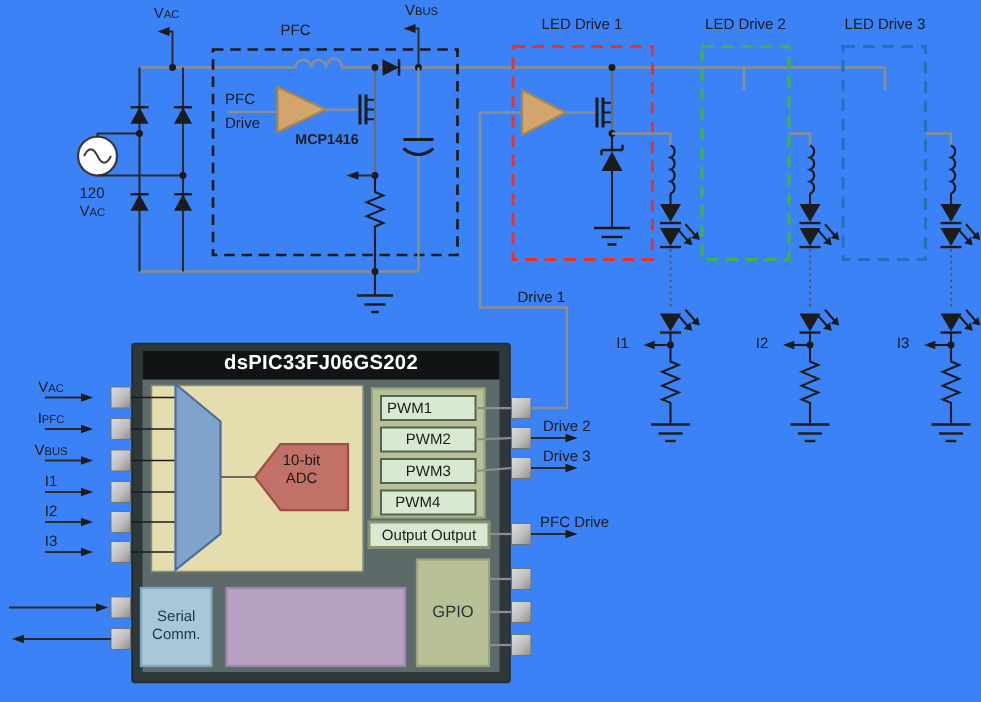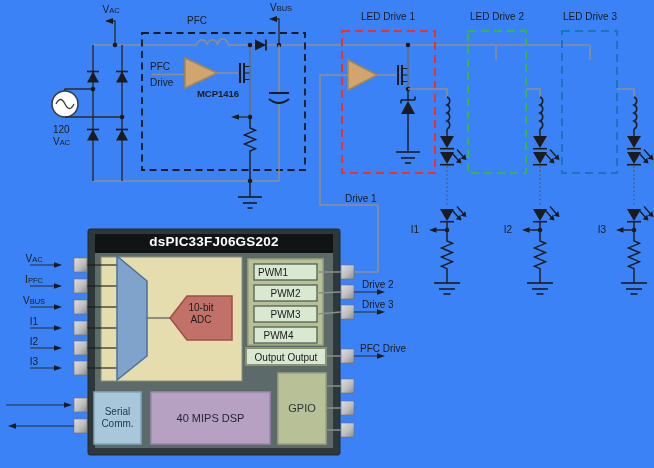--- a/index.html
+++ b/index.html
@@ -301,19 +301,18 @@
 
 <div class="lbl ctr" style="left:242px;top:267px;width:62px;">PWM1</div>
 <div class="lbl ctr" style="left:254px;top:288px;width:63px;">PWM2</div>
 <div class="lbl ctr" style="left:254px;top:309px;width:63px;">PWM3</div>
 <div class="lbl ctr" style="left:254px;top:330px;width:49px;">PWM4</div>
 
 <div class="lbl small ctr" style="left:246px;top:352px;width:80px;">Output Output</div>
 <div class="lbl big ctr" style="left:278px;top:403px;width:48px;color:#2A3535;">GPIO</div>
 <div class="lbl ctr" style="left:94px;top:406px;width:47px;color:#1E3545;">Serial</div>
 <div class="lbl ctr" style="left:94px;top:418px;width:47px;color:#1E3545;">Comm.</div>
-<div class="lbl big ctr" style="left:151px;top:413px;width:119px;color:#2A2535;">40 MIPS DSP</div>
 
 <div class="lbl" style="left:362px;top:279px;">Drive 2</div>
 <div class="lbl" style="left:362px;top:299px;">Drive 3</div>
 <div class="lbl" style="left:360px;top:343px;">PFC Drive</div>
 
 </div>
 
 </body></html>

